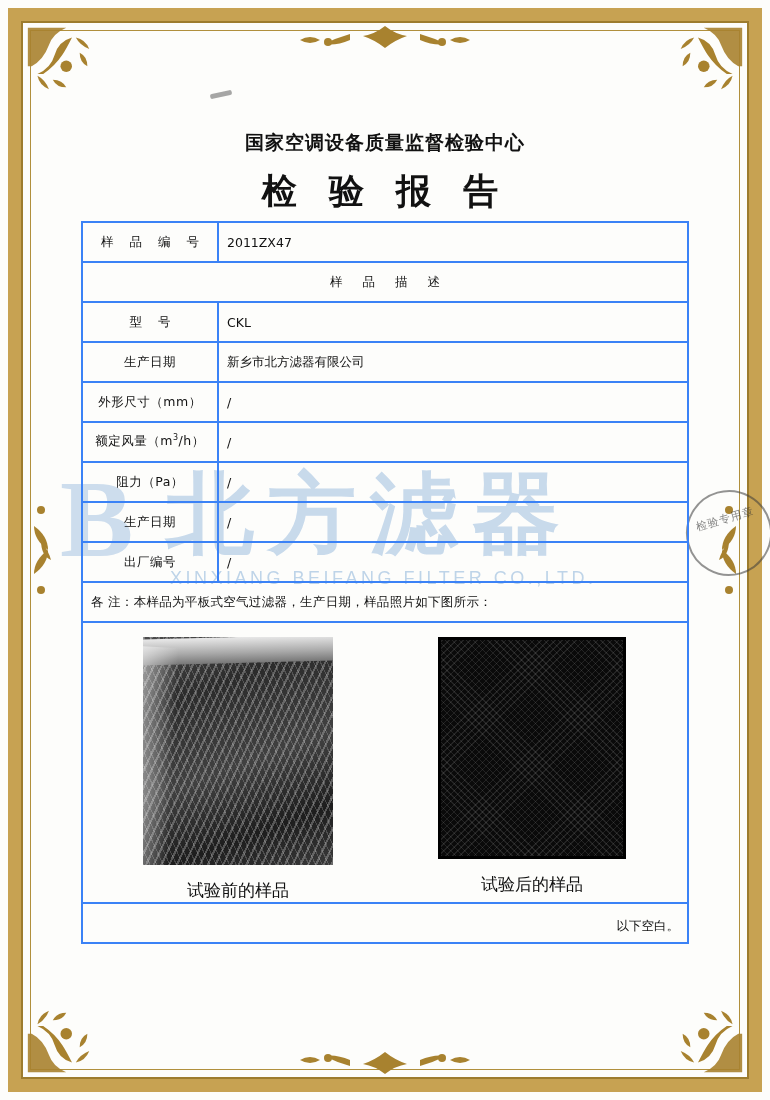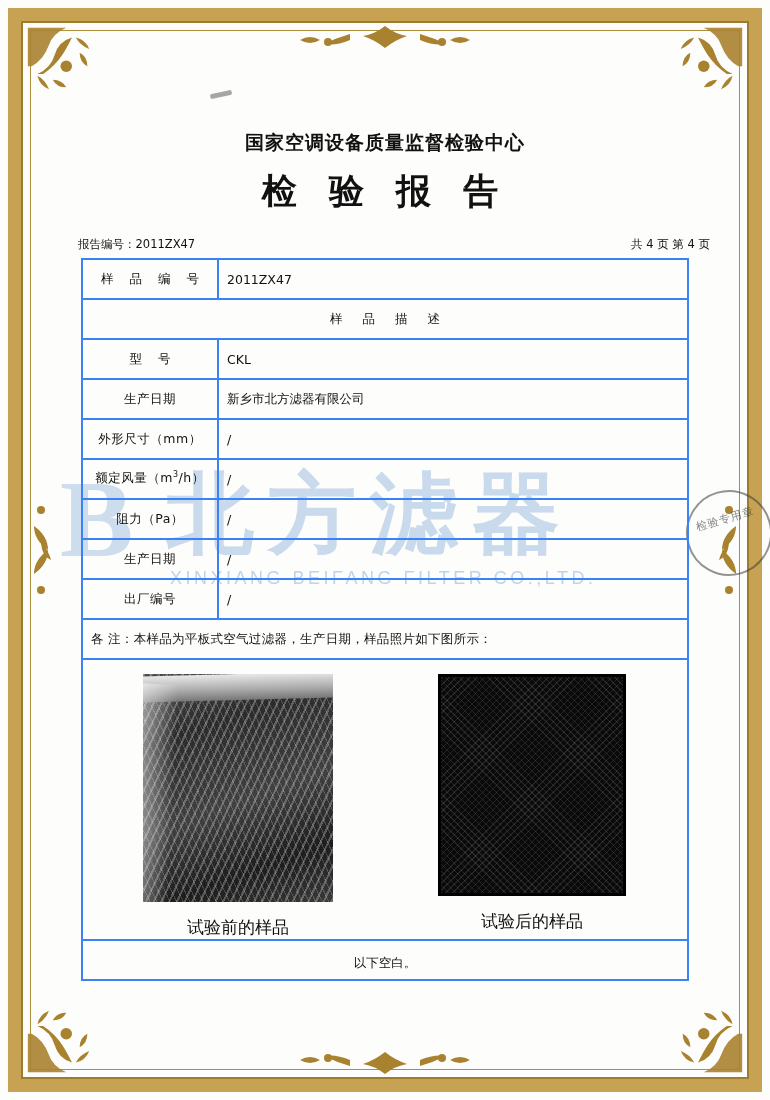--- a/index.html
+++ b/index.html
@@ -149,21 +149,21 @@
     padding-left: 12px;
     letter-spacing: 0.3px;
   }
   td.photos {
     height: 290px;
     padding: 0;
     vertical-align: top;
   }
   td.blank {
     height: 66px;
-    text-align: center;
+    text-align: right;
     padding-left: 12px;
     vertical-align: top;
   }
   td.blank .blanktext { margin-top: 6px; display:block; }
 
   .photos-wrap {
     display: flex;
     justify-content: space-around;
     align-items: flex-start;
     padding-top: 14px;
@@ -393,24 +393,20 @@
 
   <div class="seal">
     <span class="seal-inner">检验专用章</span>
   </div>
 
   <div class="content">
 
     <div class="title-org">国家空调设备质量监督检验中心</div>
     <div class="title-main">检 验 报 告</div>
 
-    <div class="meta-row">
-      <span class="meta-left">报告编号：2011ZX47</span>
-      <span class="meta-right">共 4 页  第 4 页</span>
-    </div>
 
     <table class="report">
       <tbody>
         <tr>
           <td class="label spaced">样 品 编 号</td>
           <td class="value">2011ZX47</td>
         </tr>
         <tr>
           <td class="section" colspan="2">样 品 描 述</td>
         </tr>

